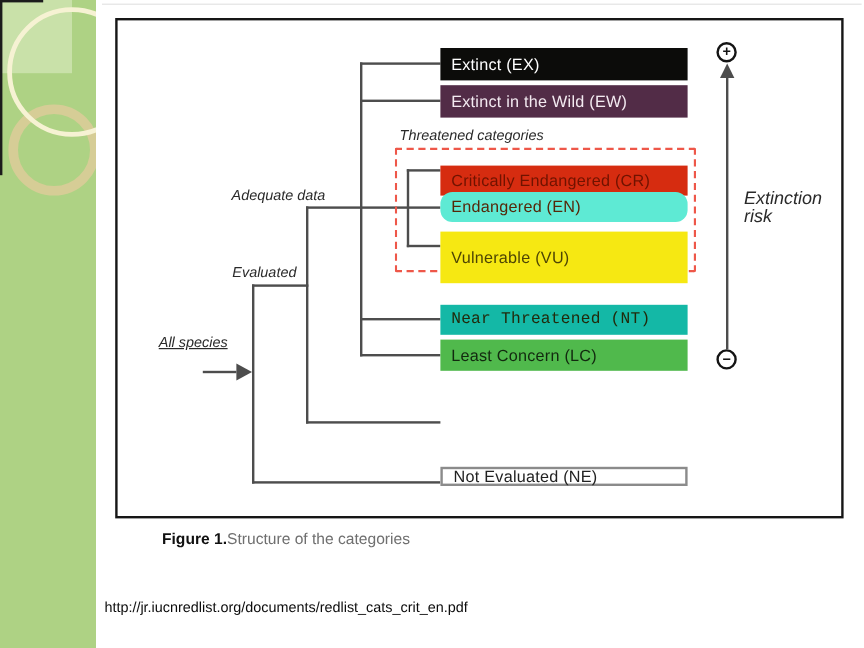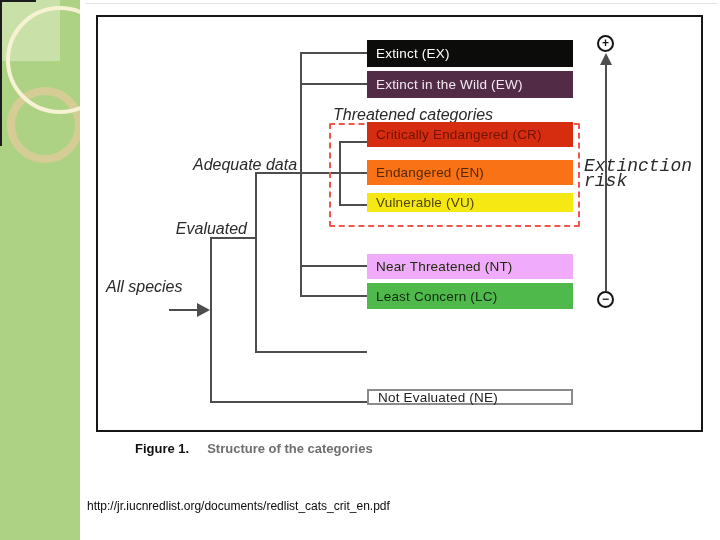--- a/index.html
+++ b/index.html
@@ -22,23 +22,23 @@
   
   .figure { position:absolute; left:96px; top:15px; width:603px; height:413px;
             border:2px solid #161616; background:#ffffff; }
 
   
   .cat { position:absolute; left:269px; width:206px; box-sizing:border-box;
          display:flex; align-items:center; padding-left:9px;
          font-size:13.5px; letter-spacing:0.2px; white-space:nowrap; }
   .cat-ex { top:23px;  height:27px; }
   .cat-ew { top:54px;  height:27px; }
-  .cat-cr { top:105px; height:25px; }
+  .cat-cr { top:121px; height:25px; }
   .cat-en { top:143px; height:25px; }
-  .cat-vu { top:176px; height:19px; }
+  .cat-vu { top:176px; height:43px; }
   .cat-nt { top:237px; height:25px; }
   .cat-lc { top:266px; height:26px; }
   .cat-dd { top:322px; height:26px; }
   .cat-ne { top:372px; height:16px; border:2px solid #8b8b8b; }
 
   
   .threat-dash { position:absolute; left:231px; top:106px; width:247px; height:100px;
                  border:2px dashed #ee5749; border-radius:2px; }
 
   
@@ -59,42 +59,42 @@
   .lv-adeq  { left:157px; top:155px; height:181px; }
   .lv-eval  { left:112px; top:220px; height:166px; }
 
   
   .arrow-shaft { left:71px; top:292px; width:28px; }
   .arrow-head { position:absolute; left:99px; top:286px; width:0; height:0;
                 border-top:7px solid transparent; border-bottom:7px solid transparent;
                 border-left:13px solid #4d4d4d; }
 
   
-  .lbl { position:absolute; font-style:italic; font-size:16px; color:#2a2a2a; white-space:nowrap; }
+  .lbl { position:absolute; font-style:italic; font-size:12px; color:#2a2a2a; white-space:nowrap; }
   .lbl-adeq   { left:95px;  top:139px; width:102px; text-align:left; }
   .lbl-eval   { left:75px;  top:203px; width:74px;  text-align:right; }
-  .lbl-allsp  { left:8px;  top:261px; width:76px;  text-align:right; }
+  .lbl-allsp  { left:25px;  top:261px; width:76px;  text-align:center;text-decoration:underline; }
   .lbl-threat { left:235px; top:89px; }
-  .lbl-risk   { left:486px; top:142px; font-size:18px; line-height:14.5px;font-family:Liberation Mono, monospace; }
+  .lbl-risk   { left:522px; top:142px; font-size:15px; line-height:14.5px; }
 
   
   .risk-line { left:507px; top:46px; height:228px; }
   .risk-head { position:absolute; left:502px; top:36px; width:0; height:0;
                border-left:6px solid transparent; border-right:6px solid transparent;
                border-bottom:12px solid #4d4d4d; }
   .sign { position:absolute; left:499px; width:13px; height:13px; border:2px solid #141414;
           border-radius:50%; text-align:center; font-size:12px; font-weight:bold;
           line-height:13px; color:#141414; background:#ffffff; }
   .sign-plus  { top:18px; }
   .sign-minus { top:274px; }
 
   
   .caption { position:absolute; left:96px; top:441px; font-size:13px; color:#6f6f6f; }
   .caption b { color:#101010;padding-left:39px; }
-  .caption .rest { margin-left:18px;font-weight:bold; }
+  .caption .rest { margin-left:0; }
   .url { position:absolute; left:87px; top:499px; font-size:12px; color:#0b0b0b; }
 </style>
 </head>
 <body>
 
 <div class="sidebar">
   <div class="photo-rect"></div>
   <div class="ring-tan"></div>
   <div class="ring-cream"></div>
   <div class="edge-left"></div>
@@ -125,23 +125,23 @@
   <div class="threat-dash"></div>
   <div class="lbl lbl-threat">Threatened categories</div>
 
   <div class="lbl lbl-adeq">Adequate data</div>
   <div class="lbl lbl-eval">Evaluated</div>
   <div class="lbl lbl-allsp">All species</div>
 
   <div class="cat cat-ex" style="background: rgb(12, 12, 10); color: rgb(255, 255, 255);">Extinct (EX)</div>
   <div class="cat cat-ew" style="background: rgb(82, 44, 71); color: rgb(243, 234, 241);">Extinct in the Wild (EW)</div>
   <div class="cat cat-cr" style="background: rgb(214, 44, 16); color: rgb(112, 19, 0);">Critically Endangered (CR)</div>
-  <div class="cat cat-en" style="background: #f97316; color: rgb(85, 39, 9);">Endangered (EN)</div>
+  <div class="cat cat-en" style="background: #5eead4; color: rgb(85, 39, 9); border-radius: 10px;">Endangered (EN)</div>
   <div class="cat cat-vu" style="background: rgb(246, 232, 18); color: rgb(78, 69, 4);">Vulnerable (VU)</div>
-  <div class="cat cat-nt" style="background: #f0abfc; color: rgb(33, 42, 11);">Near Threatened (NT)</div>
+  <div class="cat cat-nt" style="background: #14b8a6; color: rgb(33, 42, 11); font-family: Liberation Mono, monospace;">Near Threatened (NT)</div>
   <div class="cat cat-lc" style="background: rgb(80, 185, 76); color: rgb(18, 41, 15);">Least Concern (LC)</div>
   <div class="cat cat-ne" style="background: rgb(255, 255, 255); color: rgb(34, 34, 34);">Not Evaluated (NE)</div>
 
   <div class="sign sign-plus">+</div>
   <div class="risk-head"></div>
   <div class="lv risk-line"></div>
   <div class="sign sign-minus">−</div>
   <div class="lbl lbl-risk">
     <div>Extinction</div>
     <div>risk</div>

